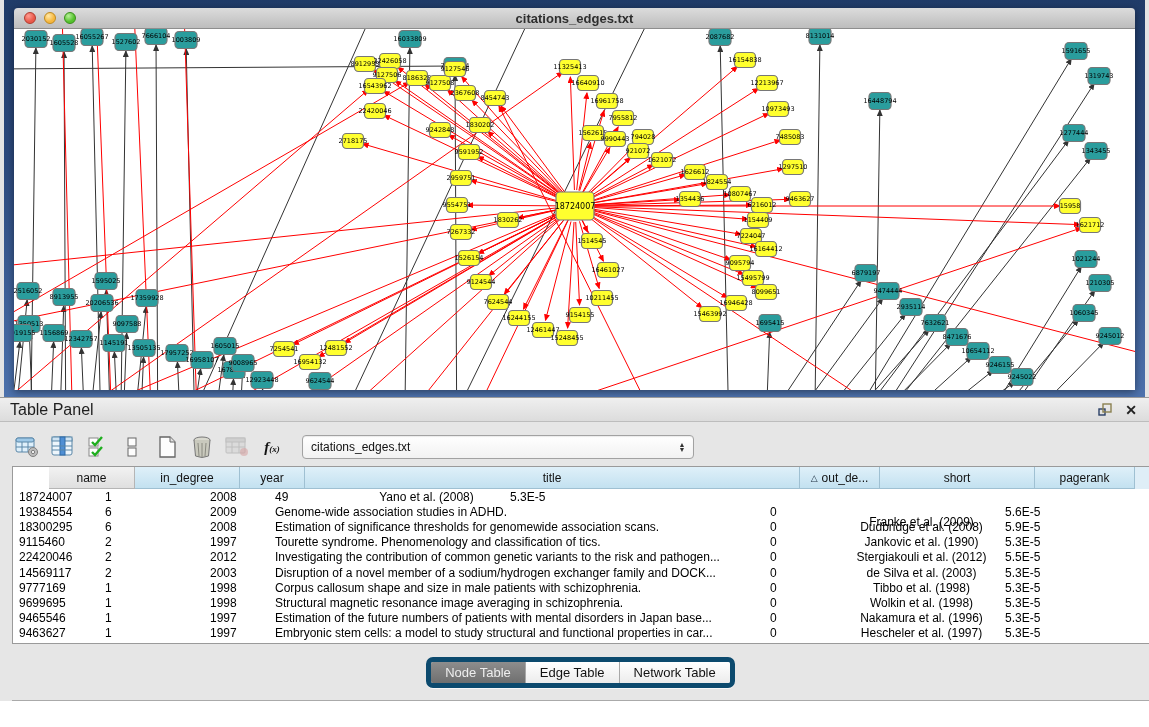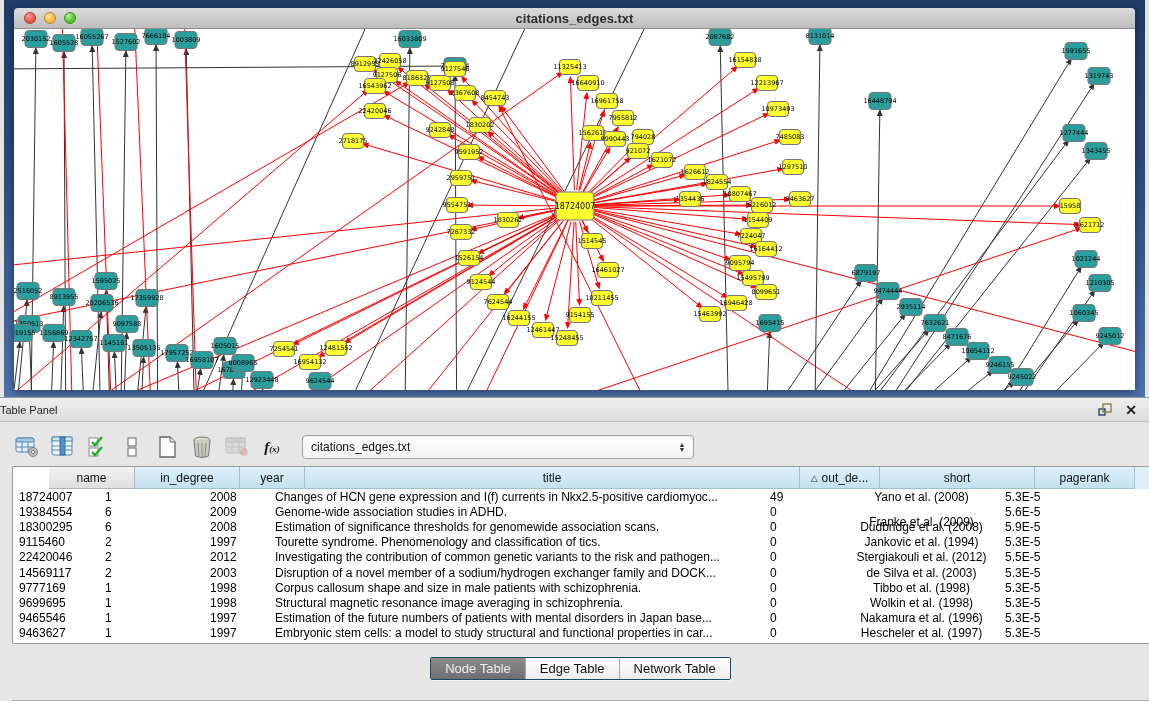--- a/index.html
+++ b/index.html
@@ -18,21 +18,21 @@
   .light{width:12px;height:12px;border-radius:50%;box-sizing:border-box;}
   .light.red{background:radial-gradient(circle at 35% 30%,#ff9d92,#e9594a 60%);border:1px solid #b13b2e;}
   .light.yellow{background:radial-gradient(circle at 35% 30%,#ffe9a8,#f6b73e 60%);border:1px solid #c08a1e;}
   .light.green{background:radial-gradient(circle at 35% 30%,#b9f09a,#54c22d 60%);border:1px solid #3a8f1b;}
   .net-title{position:absolute;left:0;right:0;text-align:center;font-size:13px;font-weight:bold;color:#2e2e2e;}
   .canvas{width:1121px;height:361px;background:#ffffff;display:block;}
 
   
   .table-panel{position:absolute;left:0;top:397px;width:1149px;height:303px;background:#e6e6e6;border-top:1px solid #9a9a9a;}
   .panel-titlebar{height:23px;display:flex;align-items:center;background:linear-gradient(#efefef,#dcdcdc);border-bottom:1px solid #bdbdbd;}
-  .panel-title{font-size:11px;color:#1e1e1e;flex:1;}
+  .panel-title{font-size:16px;color:#1e1e1e;margin-left:10px;flex:1;}
   .panel-btn{width:20px;height:18px;display:flex;align-items:center;justify-content:center;cursor:default;}
   .close-x{font-size:14px;font-weight:bold;color:#222;margin-right:8px;}
   .float-ic{margin-right:6px;}
 
   .panel-body{padding:6px 12px 0 12px;}
   .toolbar{height:38px;display:flex;align-items:center;gap:9px;padding-left:2px;}
   .tool-btn{width:26px;height:26px;display:flex;align-items:center;justify-content:center;border-radius:4px;}
   .tool-btn.disabled{opacity:.45;}
   .fx{font-family:"Liberation Serif",serif;font-style:italic;font-weight:bold;font-size:15px;color:#111;}
   .fx small{font-size:9px;font-style:italic;}
@@ -51,21 +51,21 @@
   .sort-tri{font-size:9px;margin-right:4px;color:#234;}
   .tbody{position:absolute;left:0;top:22px;right:15px;bottom:0;overflow:hidden;}
   .tr{display:flex;height:15.2px;align-items:center;}
   .td{box-sizing:border-box;font-size:12px;color:#000;padding:0 6px;white-space:nowrap;overflow:hidden;}
   .td.center{text-align:center;}
   .vscroll{position:absolute;right:0;top:22px;bottom:0;width:15px;background:#fafafa;border-left:1px solid #d0d0d0;}
   .vthumb{position:absolute;left:2px;top:2px;width:10px;height:86px;border-radius:6px;
     background:linear-gradient(90deg,#c8c8c8,#a8a8a8);border:1px solid #9a9a9a;}
 
   .tabs-row{display:flex;justify-content:center;margin-top:13px;}
-  .seg{display:flex;border:1px solid #0c4a6e;border-radius:2px;overflow:hidden;height:21px;
+  .seg{display:flex;border:5px solid #0c4a6e;border-radius:7px;overflow:hidden;height:21px;
     box-shadow:0 1px 0 rgba(255,255,255,.7);margin-left:12px;}
   .seg-btn{padding:0 14px;display:flex;align-items:center;font-size:13px;background:linear-gradient(#ffffff,#ececec);
     color:#111;border-right:1px solid #a8a8a8;}
   .seg-btn:last-child{border-right:none;}
   .seg-btn.active{background:linear-gradient(#8d8d8d,#6f6f6f);color:#eee;}
 
   
   .statusbar{position:absolute;left:12px;top:700px;width:1149px;height:27px;background:linear-gradient(#e3e3e3,#d2d2d2);
     border-top:1px solid #aaa;display:flex;align-items:center;justify-content:flex-end;}
   .mem-label{font-size:11px;color:#111;margin-right:8px;}
@@ -780,21 +780,20 @@
             </div>
             <div class="th" style="width: 100px;">
               <span>pagerank</span>
             </div>
           </div>
         <div class="tbody" id="tbody">
             <div class="tr">
               <div class="td" style="width: 86px;">18724007</div>
               <div class="td" style="width: 105px;">1</div>
               <div class="td" style="width: 65px;">2008</div>
-              <div class="td" style="width: 495px;">Changes of HCN gene expression and I(f) currents in Nkx2.5-positive cardiomyoc...</div>
               <div class="td" style="width: 80px;">49</div>
               <div class="td center" style="width: 155px;">Yano et al. (2008)</div>
               <div class="td" style="width: 100px;">5.3E-5</div>
             </div>
             <div class="tr">
               <div class="td" style="width: 86px;">19384554</div>
               <div class="td" style="width: 105px;">6</div>
               <div class="td" style="width: 65px;">2009</div>
               <div class="td" style="width: 495px;">Genome-wide association studies in ADHD.</div>
               <div class="td" style="width: 80px;">0</div>
@@ -809,21 +808,21 @@
               <div class="td" style="width: 80px;">0</div>
               <div class="td center" style="width: 155px;">Dudbridge et al. (2008)</div>
               <div class="td" style="width: 100px;">5.9E-5</div>
             </div>
             <div class="tr">
               <div class="td" style="width: 86px;">9115460</div>
               <div class="td" style="width: 105px;">2</div>
               <div class="td" style="width: 65px;">1997</div>
               <div class="td" style="width: 495px;">Tourette syndrome. Phenomenology and classification of tics.</div>
               <div class="td" style="width: 80px;">0</div>
-              <div class="td center" style="width: 155px;">Jankovic et al. (1994)</div>
+              <div class="td center" style="width: 155px;">Jankovic et al. (1990)</div>
               <div class="td" style="width: 100px;">5.3E-5</div>
             </div>
             <div class="tr">
               <div class="td" style="width: 86px;">22420046</div>
               <div class="td" style="width: 105px;">2</div>
               <div class="td" style="width: 65px;">2012</div>
               <div class="td" style="width: 495px;">Investigating the contribution of common genetic variants to the risk and pathogen...</div>
               <div class="td" style="width: 80px;">0</div>
               <div class="td center" style="width: 155px;">Stergiakouli et al. (2012)</div>
               <div class="td" style="width: 100px;">5.5E-5</div>

